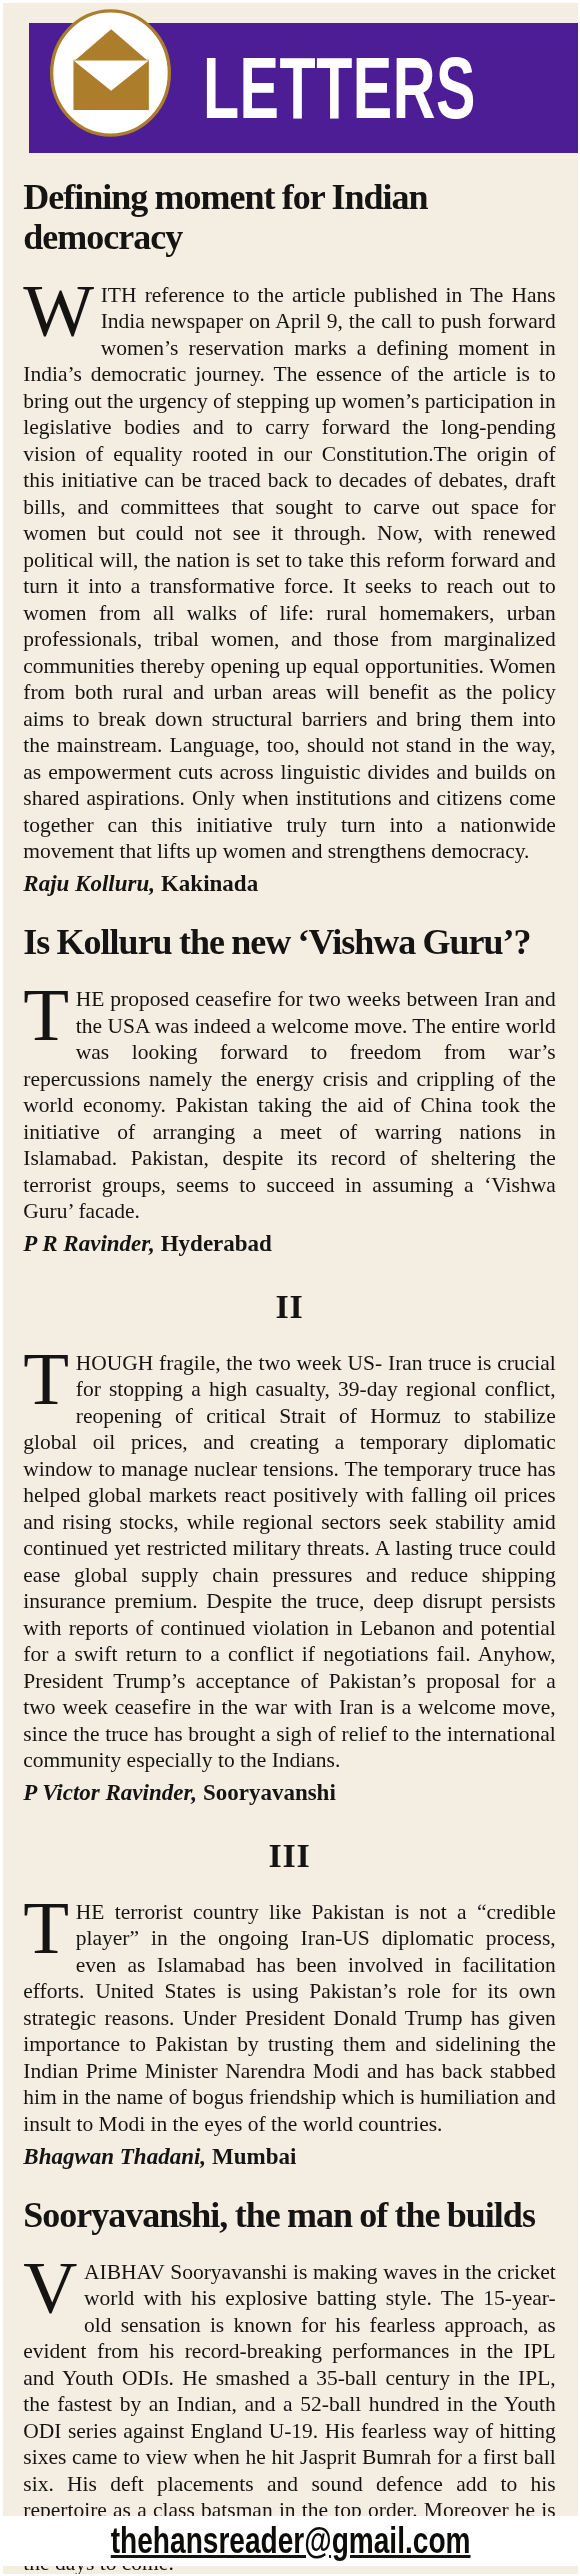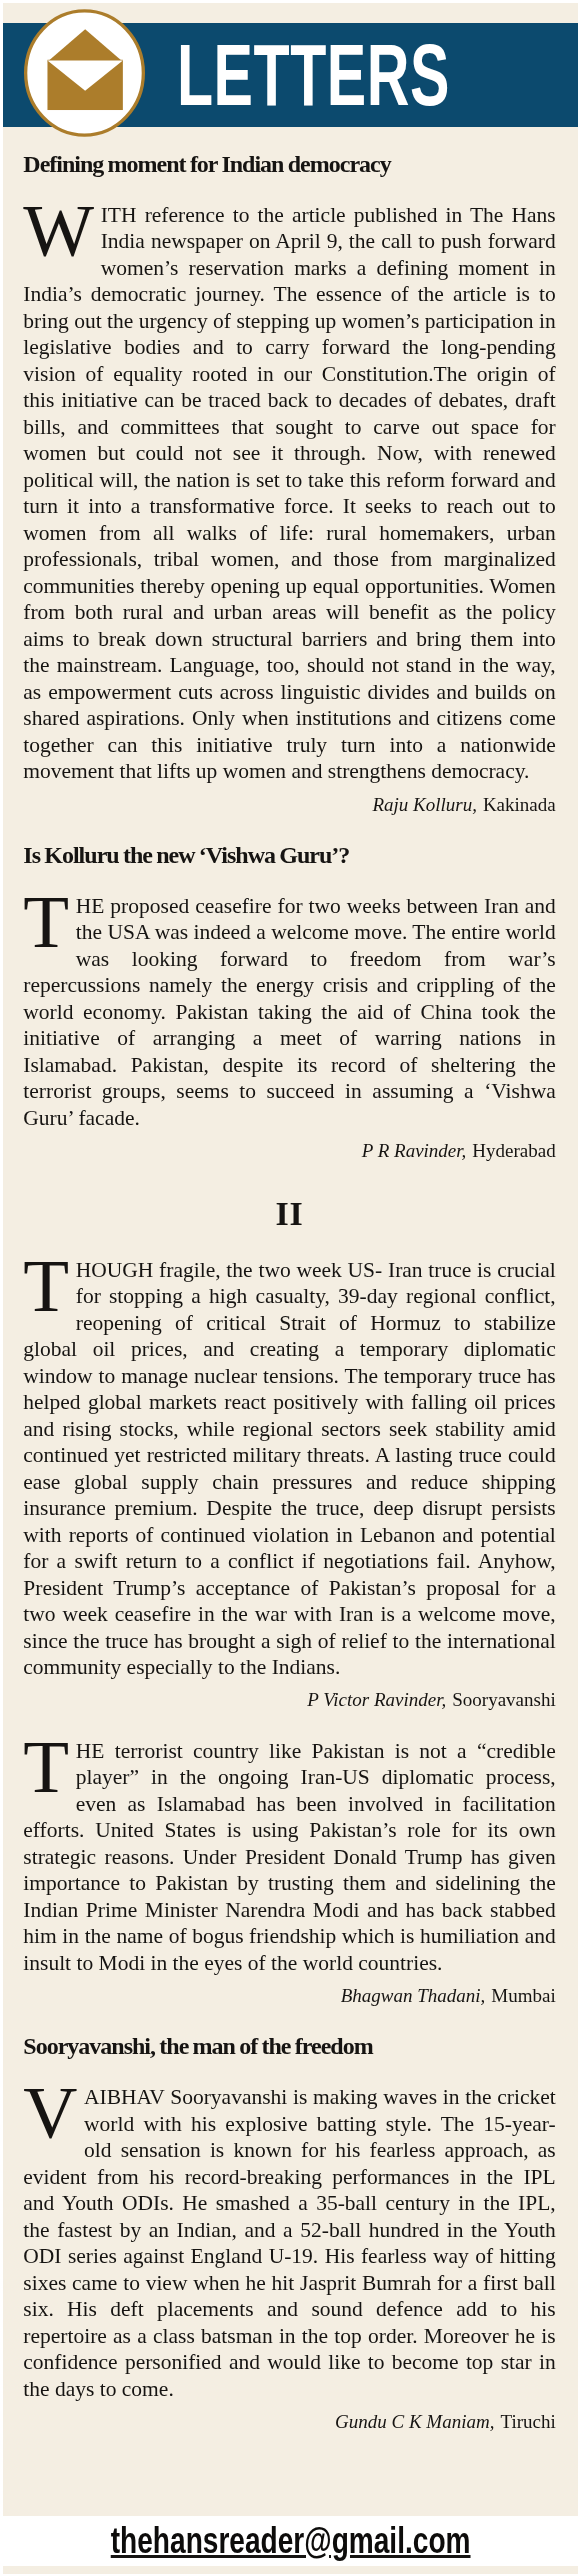--- a/index.html
+++ b/index.html
@@ -16,22 +16,23 @@
     background: #f4eee2;
     overflow: hidden;
     font-family: "Liberation Serif", serif;
     color: #161412;
   }
 
   
   .band {
     position: relative;
     margin-top: 20.5px;
-    height: 104px;
-    background: #0c4a6e;
+    height: 130px;
+    background: #4c1d95;
+    margin-left: 26px;
   }
   .band-title {
     position: absolute;
     left: 174px; top: 50%;
     margin: 0;
     font-family: "Liberation Sans", sans-serif;
     font-weight: bold;
     font-size: 87px;
     letter-spacing: 0.7px;
     color: #ffffff;
@@ -44,21 +45,21 @@
     left: 20px; top: -15px;
     width: 123px; height: 130px;
   }
   .badge svg { display: block; width: 100%; height: 100%; }
 
   
   main { padding: 0 22px 0 20px; }
 
   h2.heading {
     margin: 24px 0 0 0;
-    font-size: 24px;
+    font-size: 36px;
     line-height: 1.12;
     font-weight: bold;
     letter-spacing: -1px;
     word-spacing: -0.7px;
   }
   h2.roman {
     text-align: center;
     letter-spacing: 0.7px;
     margin-top: 30px;
     font-size: 34px;
@@ -73,23 +74,23 @@
   }
   .dropcap {
     float: left;
     font-size: 75px;
     line-height: 53px;
     height: 53px;
     margin: 2px 6.6px 0 0;
   }
   .sig {
     margin-top: 6.6px;
-    text-align: right;
-    font-size: 19px;
+    font-size: 23px;
     line-height: 26.5px;
+    font-weight: bold;
   }
   .sig-name { font-style: italic; }
   .sig-city { margin-left: 6px; }
 
   
   .footer {
     position: absolute;
     left: 0; right: 0; bottom: 8px;
     height: 50px;
     background: #ffffff;
@@ -138,26 +139,27 @@
       <div class="sig"><span class="sig-name">P R Ravinder,</span><span class="sig-city">Hyderabad</span></div>
     </section>
 
     <section class="letter">
       <h2 class="heading roman">II</h2>
       <p><span class="dropcap">T</span><span>HOUGH fragile, the two week US- Iran truce is crucial for stopping a high casualty, 39-day regional conflict, reopening of critical Strait of Hormuz to stabilize global oil prices, and creating a temporary diplomatic window to manage nuclear tensions. The temporary truce has helped global markets react positively with falling oil prices and rising stocks, while regional sectors seek stability amid continued yet restricted military threats. A lasting truce could ease global supply chain pressures and reduce shipping insurance premium. Despite the truce, deep disrupt persists with reports of continued violation in Lebanon and potential for a swift return to a conflict if negotiations fail. Anyhow, President Trump’s acceptance of Pakistan’s proposal for a two week ceasefire in the war with Iran is a welcome move, since the truce has brought a sigh of relief to the international community especially to the Indians.</span></p>
       <div class="sig"><span class="sig-name">P Victor Ravinder,</span><span class="sig-city">Sooryavanshi</span></div>
     </section>
 
     <section class="letter">
+      <h2 class="heading roman">III</h2>
       <p><span class="dropcap">T</span><span>HE terrorist country like Pakistan is not a “credible player” in the ongoing Iran-US diplomatic process, even as Islamabad has been involved in facilitation efforts. United States is using Pakistan’s role for its own strategic reasons. Under President Donald Trump has given importance to Pakistan by trusting them and sidelining the Indian Prime Minister Narendra Modi and has back stabbed him in the name of bogus friendship which is humiliation and insult to Modi in the eyes of the world countries.</span></p>
       <div class="sig"><span class="sig-name">Bhagwan Thadani,</span><span class="sig-city">Mumbai</span></div>
     </section>
 
     <section class="letter">
-      <h2 class="heading">Sooryavanshi, the man of the freedom</h2>
+      <h2 class="heading">Sooryavanshi, the man of the builds</h2>
       <p><span class="dropcap">V</span><span>AIBHAV Sooryavanshi is making waves in the cricket world with his explosive batting style. The 15-year-old sensation is known for his fearless approach, as evident from his record-breaking performances in the IPL and Youth ODIs. He smashed a 35-ball century in the IPL, the fastest by an Indian, and a 52-ball hundred in the Youth ODI series against England U-19. His fearless way of hitting sixes came to view when he hit Jasprit Bumrah for a first ball six. His deft placements and sound defence add to his repertoire as a class batsman in the top order. Moreover he is confidence personified and would like to become top star in the days to come.</span></p>
       <div class="sig"><span class="sig-name">Gundu C K Maniam,</span><span class="sig-city">Tiruchi</span></div>
     </section>
 
   </main>
 
   <footer class="footer">
     <div class="email">thehansreader@gmail.com</div>
   </footer>
 

